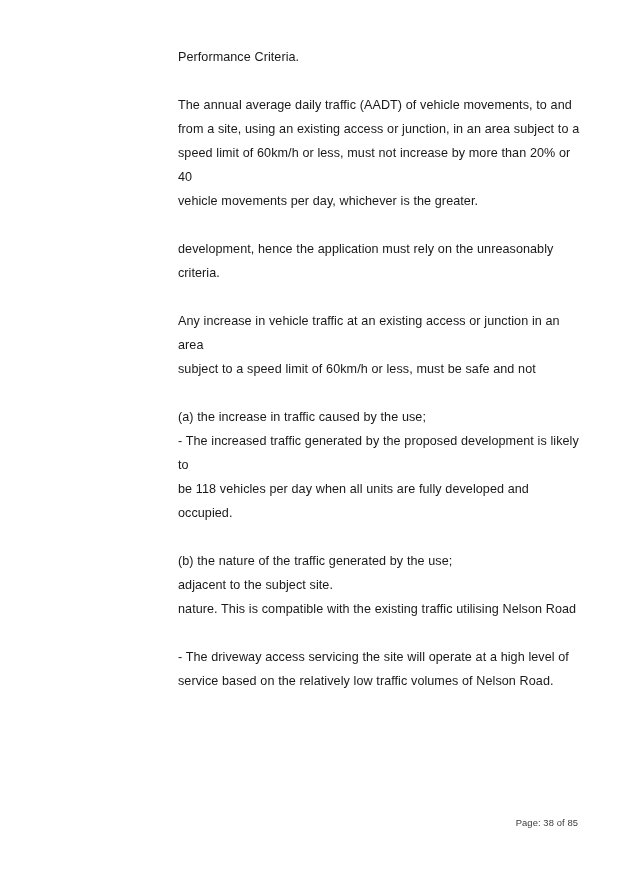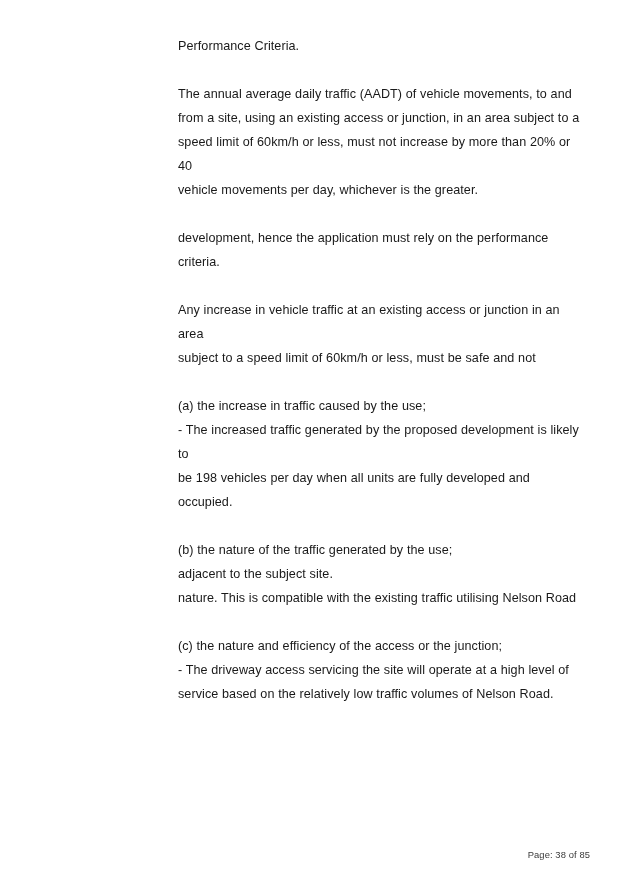--- a/index.html
+++ b/index.html
@@ -24,40 +24,39 @@
   }
   .content {
     position: absolute;
     left: 178px;
     top: 34px;
     width: 402px;
   }
   .para {
     font-size: 12.6px;
     line-height: 24px;
-    margin: 0 0 24px 0;
+    margin: 11px 0 24px 0;
     color: #191919;
     letter-spacing: 0.005em;
     word-spacing: 0.01em;
   }
   .para:last-child {
     margin-bottom: 0;
   }
   .para .line {
     display: block;
   }
   .footer {
     position: absolute;
     left: 0;
     top: 812px;
     width: 622px;
     text-align: right;
-    padding-right: 32px;
+    padding-right: 44px;
     box-sizing: border-box;
-    margin-top: 32px;
   }
   .footer-text {
     font-size: 9.4px;
     line-height: 14px;
     color: #3a3a3a;
     letter-spacing: 0.01em;
   }
 </style>
 </head>
 <body>
@@ -68,38 +67,37 @@
       <div class="para">
         <span class="line">Performance Criteria.</span>
       </div>
       <div class="para">
         <span class="line">The annual average daily traffic (AADT) of vehicle movements, to and</span>
         <span class="line">from a site, using an existing access or junction, in an area subject to a</span>
         <span class="line">speed limit of 60km/h or less, must not increase by more than 20% or 40</span>
         <span class="line">vehicle movements per day, whichever is the greater.</span>
       </div>
       <div class="para">
-        <span class="line">development, hence the application must rely on the performance criteria.</span>
+        <span class="line">development, hence the application must rely on the unreasonably criteria.</span>
       </div>
       <div class="para">
         <span class="line">Any increase in vehicle traffic at an existing access or junction in an area</span>
         <span class="line">subject to a speed limit of 60km/h or less, must be safe and not</span>
       </div>
       <div class="para">
         <span class="line">(a) the increase in traffic caused by the use;</span>
         <span class="line">- The increased traffic generated by the proposed development is likely to</span>
-        <span class="line">be 198 vehicles per day when all units are fully developed and occupied.</span>
+        <span class="line">be 118 vehicles per day when all units are fully developed and occupied.</span>
       </div>
       <div class="para">
         <span class="line">(b) the nature of the traffic generated by the use;</span>
         <span class="line">adjacent to the subject site.</span>
         <span class="line">nature. This is compatible with the existing traffic utilising Nelson Road</span>
       </div>
       <div class="para">
-        <span class="line">(c) the nature and efficiency of the access or the junction;</span>
         <span class="line">- The driveway access servicing the site will operate at a high level of</span>
         <span class="line">service based on the relatively low traffic volumes of Nelson Road.</span>
       </div>
     </div>
 
   <div class="footer">
     <span class="footer-text">Page: 38 of 85</span>
   </div>
 
 </div>

